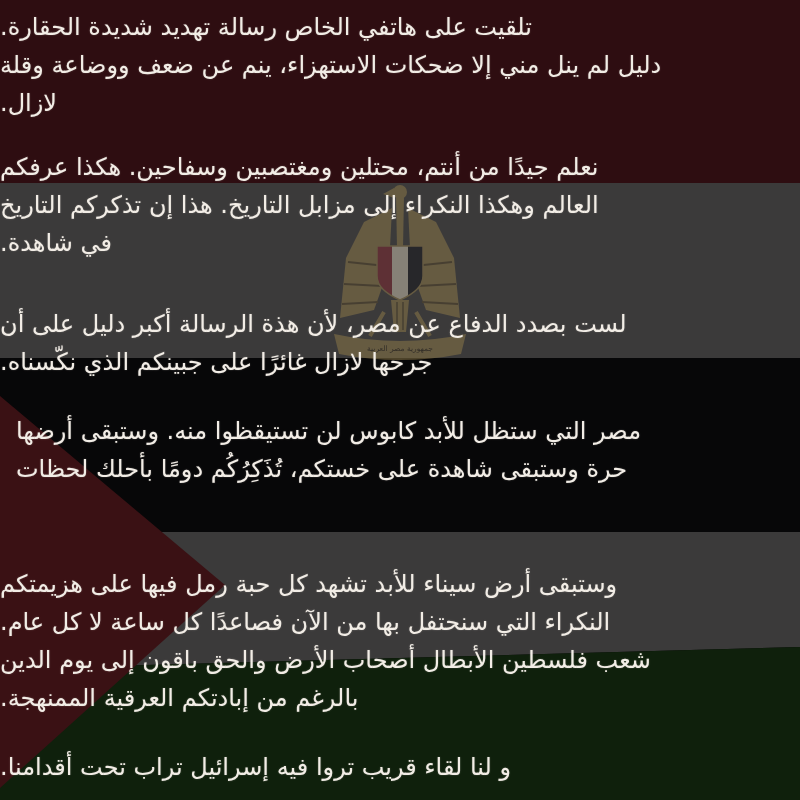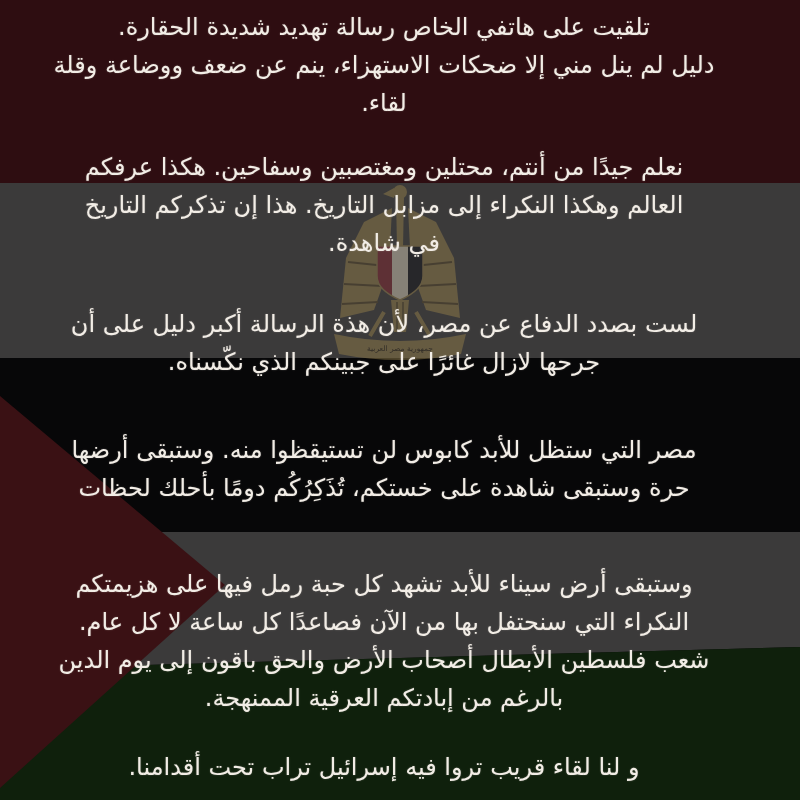--- a/index.html
+++ b/index.html
@@ -4,29 +4,29 @@
 <style>
   html,body{margin:0;padding:0;background:#000;}
   .poster{
     position:relative;width:800px;height:800px;overflow:hidden;
     background:#070708;
     font-family:"DejaVu Sans","Liberation Sans",sans-serif;
   }
   svg.bg{position:absolute;top:0;left:0;width:800px;height:800px;display:block;}
   .para{
     position:absolute;left:0;width:768px;
-    direction:rtl;text-align:center;
+    direction:rtl;text-align:left;
     color:#f2ede6;font-size:24px;line-height:38px;
     text-shadow:0 0 2px rgba(235,228,220,0.28);
   }
   .para .ln{white-space:nowrap;}
   .p1{top:8px;}
   .p2{top:148px;}
   .p3{top:305px;}
-  .p4{top:431px;}
+  .p4{top:412px;margin-left:16px;}
   .p5{top:565px;}
   .p6{top:748px;}
 </style>
 </head>
 <body>
 
 <div class="poster">
 
   <svg class="bg" viewBox="0 0 800 800" preserveAspectRatio="none" aria-hidden="true">
 
@@ -80,21 +80,21 @@
       <g>
         <path d="M -66,62 Q 0,76 66,62 L 61,82 Q 0,94 -61,82 Z" stroke-width="1" fill="#8e7a49"></path>
         <text x="0" y="79" text-anchor="middle" font-size="7.5" fill="#2a2216">جمهورية مصر العربية</text>
       </g>
     </g>
   </svg>
 
   <div class="para p1">
     <div class="ln">تلقيت على هاتفي الخاص رسالة تهديد شديدة الحقارة.</div>
     <div class="ln">دليل لم ينل مني إلا ضحكات الاستهزاء، ينم عن ضعف ووضاعة وقلة</div>
-    <div class="ln">لقاء.</div>
+    <div class="ln">لازال.</div>
   </div>
 
   <div class="para p2">
     <div class="ln">نعلم جيدًا من أنتم، محتلين ومغتصبين وسفاحين. هكذا عرفكم</div>
     <div class="ln">العالم وهكذا النكراء إلى مزابل التاريخ. هذا إن تذكركم التاريخ</div>
     <div class="ln">في شاهدة.</div>
   </div>
 
   <div class="para p3">
     <div class="ln">لست بصدد الدفاع عن مصر، لأن هذة الرسالة أكبر دليل على أن</div>

